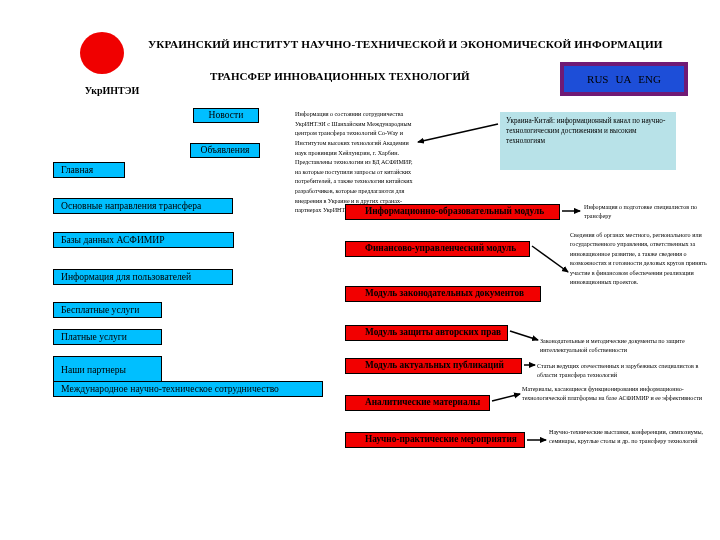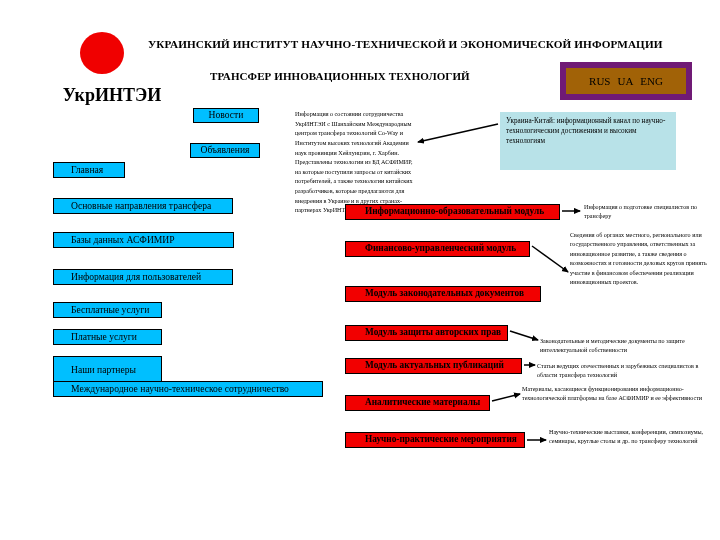--- a/index.html
+++ b/index.html
@@ -29,21 +29,21 @@
     width: 44px; height: 42px;
     background: #f00000;
     border-radius: 50%;
   }
   #logo-label {
     left: 62px; top: 85px;
     width: 100px;
     text-align: center;
     font-family: "Liberation Serif", "DejaVu Serif", serif;
     font-weight: bold;
-    font-size: 18px;
+    font-size: 10px;
     letter-spacing: 0px;
     white-space: nowrap;
   }
 
   
   #main-title {
     left: 148px; top: 38px;
     width: 560px;
     font-weight: bold;
     font-size: 11.2px;
@@ -55,41 +55,41 @@
     font-weight: bold;
     font-size: 11px;
     letter-spacing: 0.1px;
     white-space: nowrap;
   }
 
   
   #lang-box {
     left: 560px; top: 62px;
     width: 120px; height: 26px;
-    background: #a16207;
-    border: 6px solid #701a75;
+    background: #1d4ed8;
+    border: 4px solid #701a75;
     display: flex;
     align-items: center;
     justify-content: center;
     gap: 7px;
     font-size: 11px;
     font-family: "Liberation Serif", "DejaVu Serif", serif;
     cursor: pointer;
   }
   #lang-box span { cursor: pointer; }
 
   
   .cyan-box {
     background: #00bfff;
     border: 1px solid #000000;
     display: flex;
     align-items: center;
     font-size: 9.6px;
     font-family: "Liberation Serif", "DejaVu Serif", serif;
-    padding-left: 17px;
+    padding-left: 7px;
     box-sizing: border-box;
     cursor: pointer;
     line-height: 1.05;
   }
   .cyan-box.center { justify-content: center; padding-left: 0; }
 
   
   .red-box {
     background: #f20000;
     border: 1px solid #000000;

